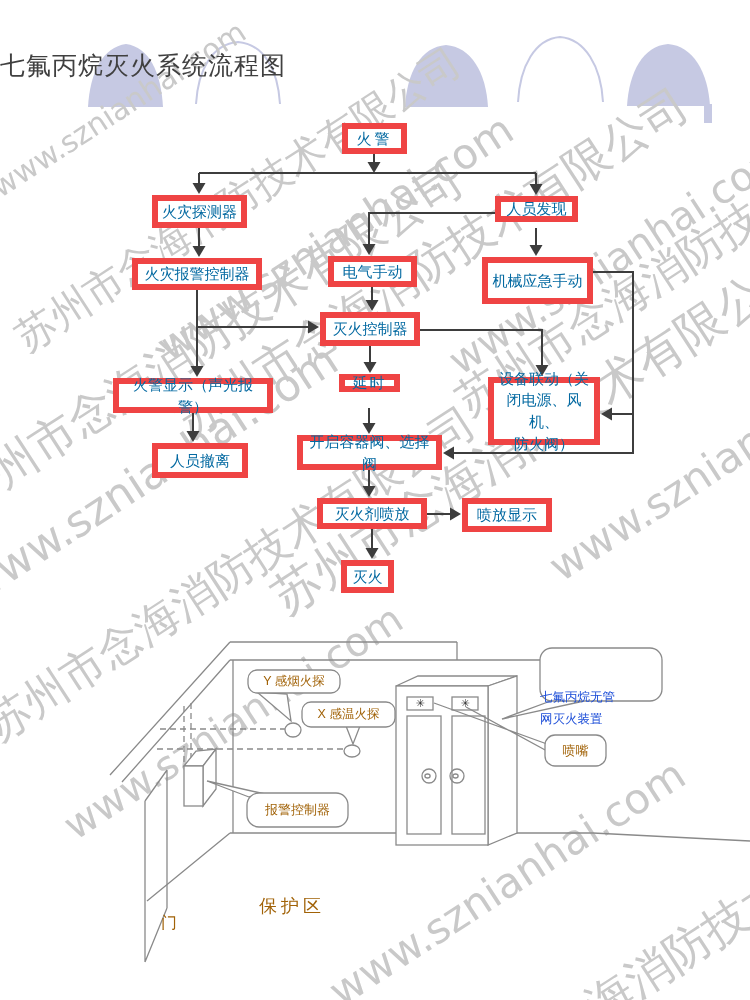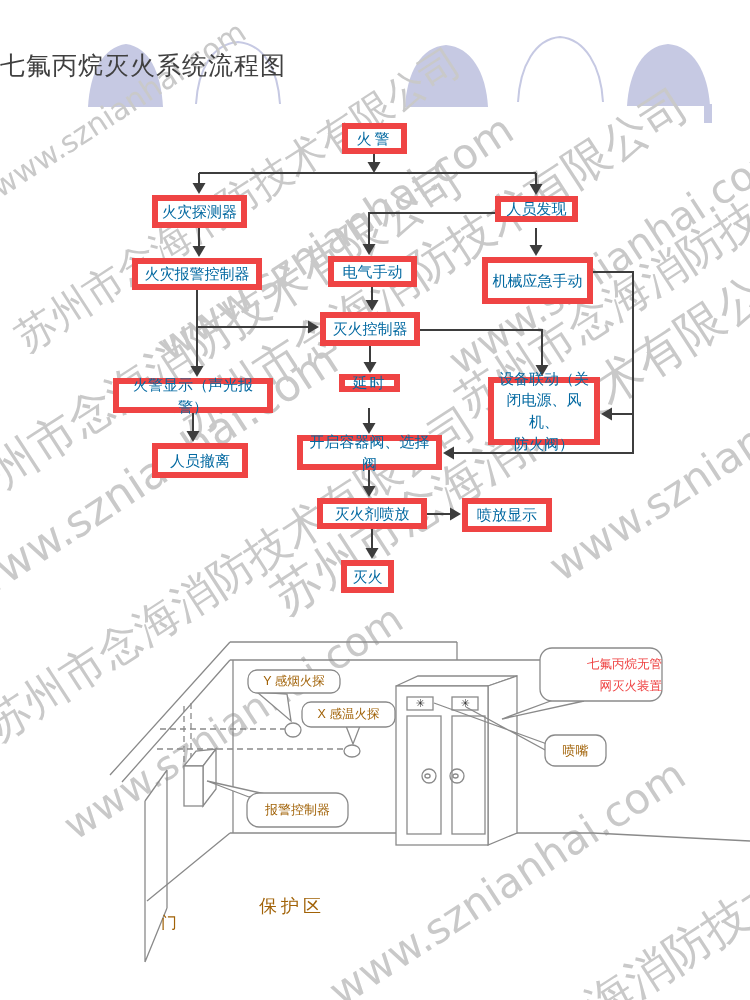--- a/index.html
+++ b/index.html
@@ -15,21 +15,21 @@
          font-family:"DejaVu Serif","Liberation Serif",serif;font-size:25px;color:#404040;letter-spacing:1px;}
   
   #flow-svg{position:absolute;left:0;top:0;z-index:2;}
   .node{position:absolute;box-sizing:border-box;z-index:3;background:#fff;border:6px solid #ef4444;
         display:flex;align-items:center;justify-content:center;text-align:center;
         font-size:15px;line-height:1.45;color:#0369a1;white-space:pre-line;}
   
   #room-svg{position:absolute;left:0;top:620px;z-index:2;}
   .bl{position:absolute;z-index:4;display:flex;align-items:center;justify-content:center;
       text-align:center;color:#a16207;}
-  .bl2{position:absolute;z-index:4;text-align:right;color:#ef4444;}
+  .bl2{position:absolute;z-index:4;text-align:left;color:#1d4ed8;margin-top:33px;}
 </style>
 </head>
 <body>
 
 <div class="page">
 
   <svg id="arch-svg" width="750" height="130">
     <g fill="#c6c9e3" stroke="none">
       <path d="M88,107 C90,72 103,47 126,44 C149,47 161,72 163,107 Z"></path>
       <path d="M405,107 C407,72 421,47 446,45 C471,47 486,72 488,107 Z"></path>

